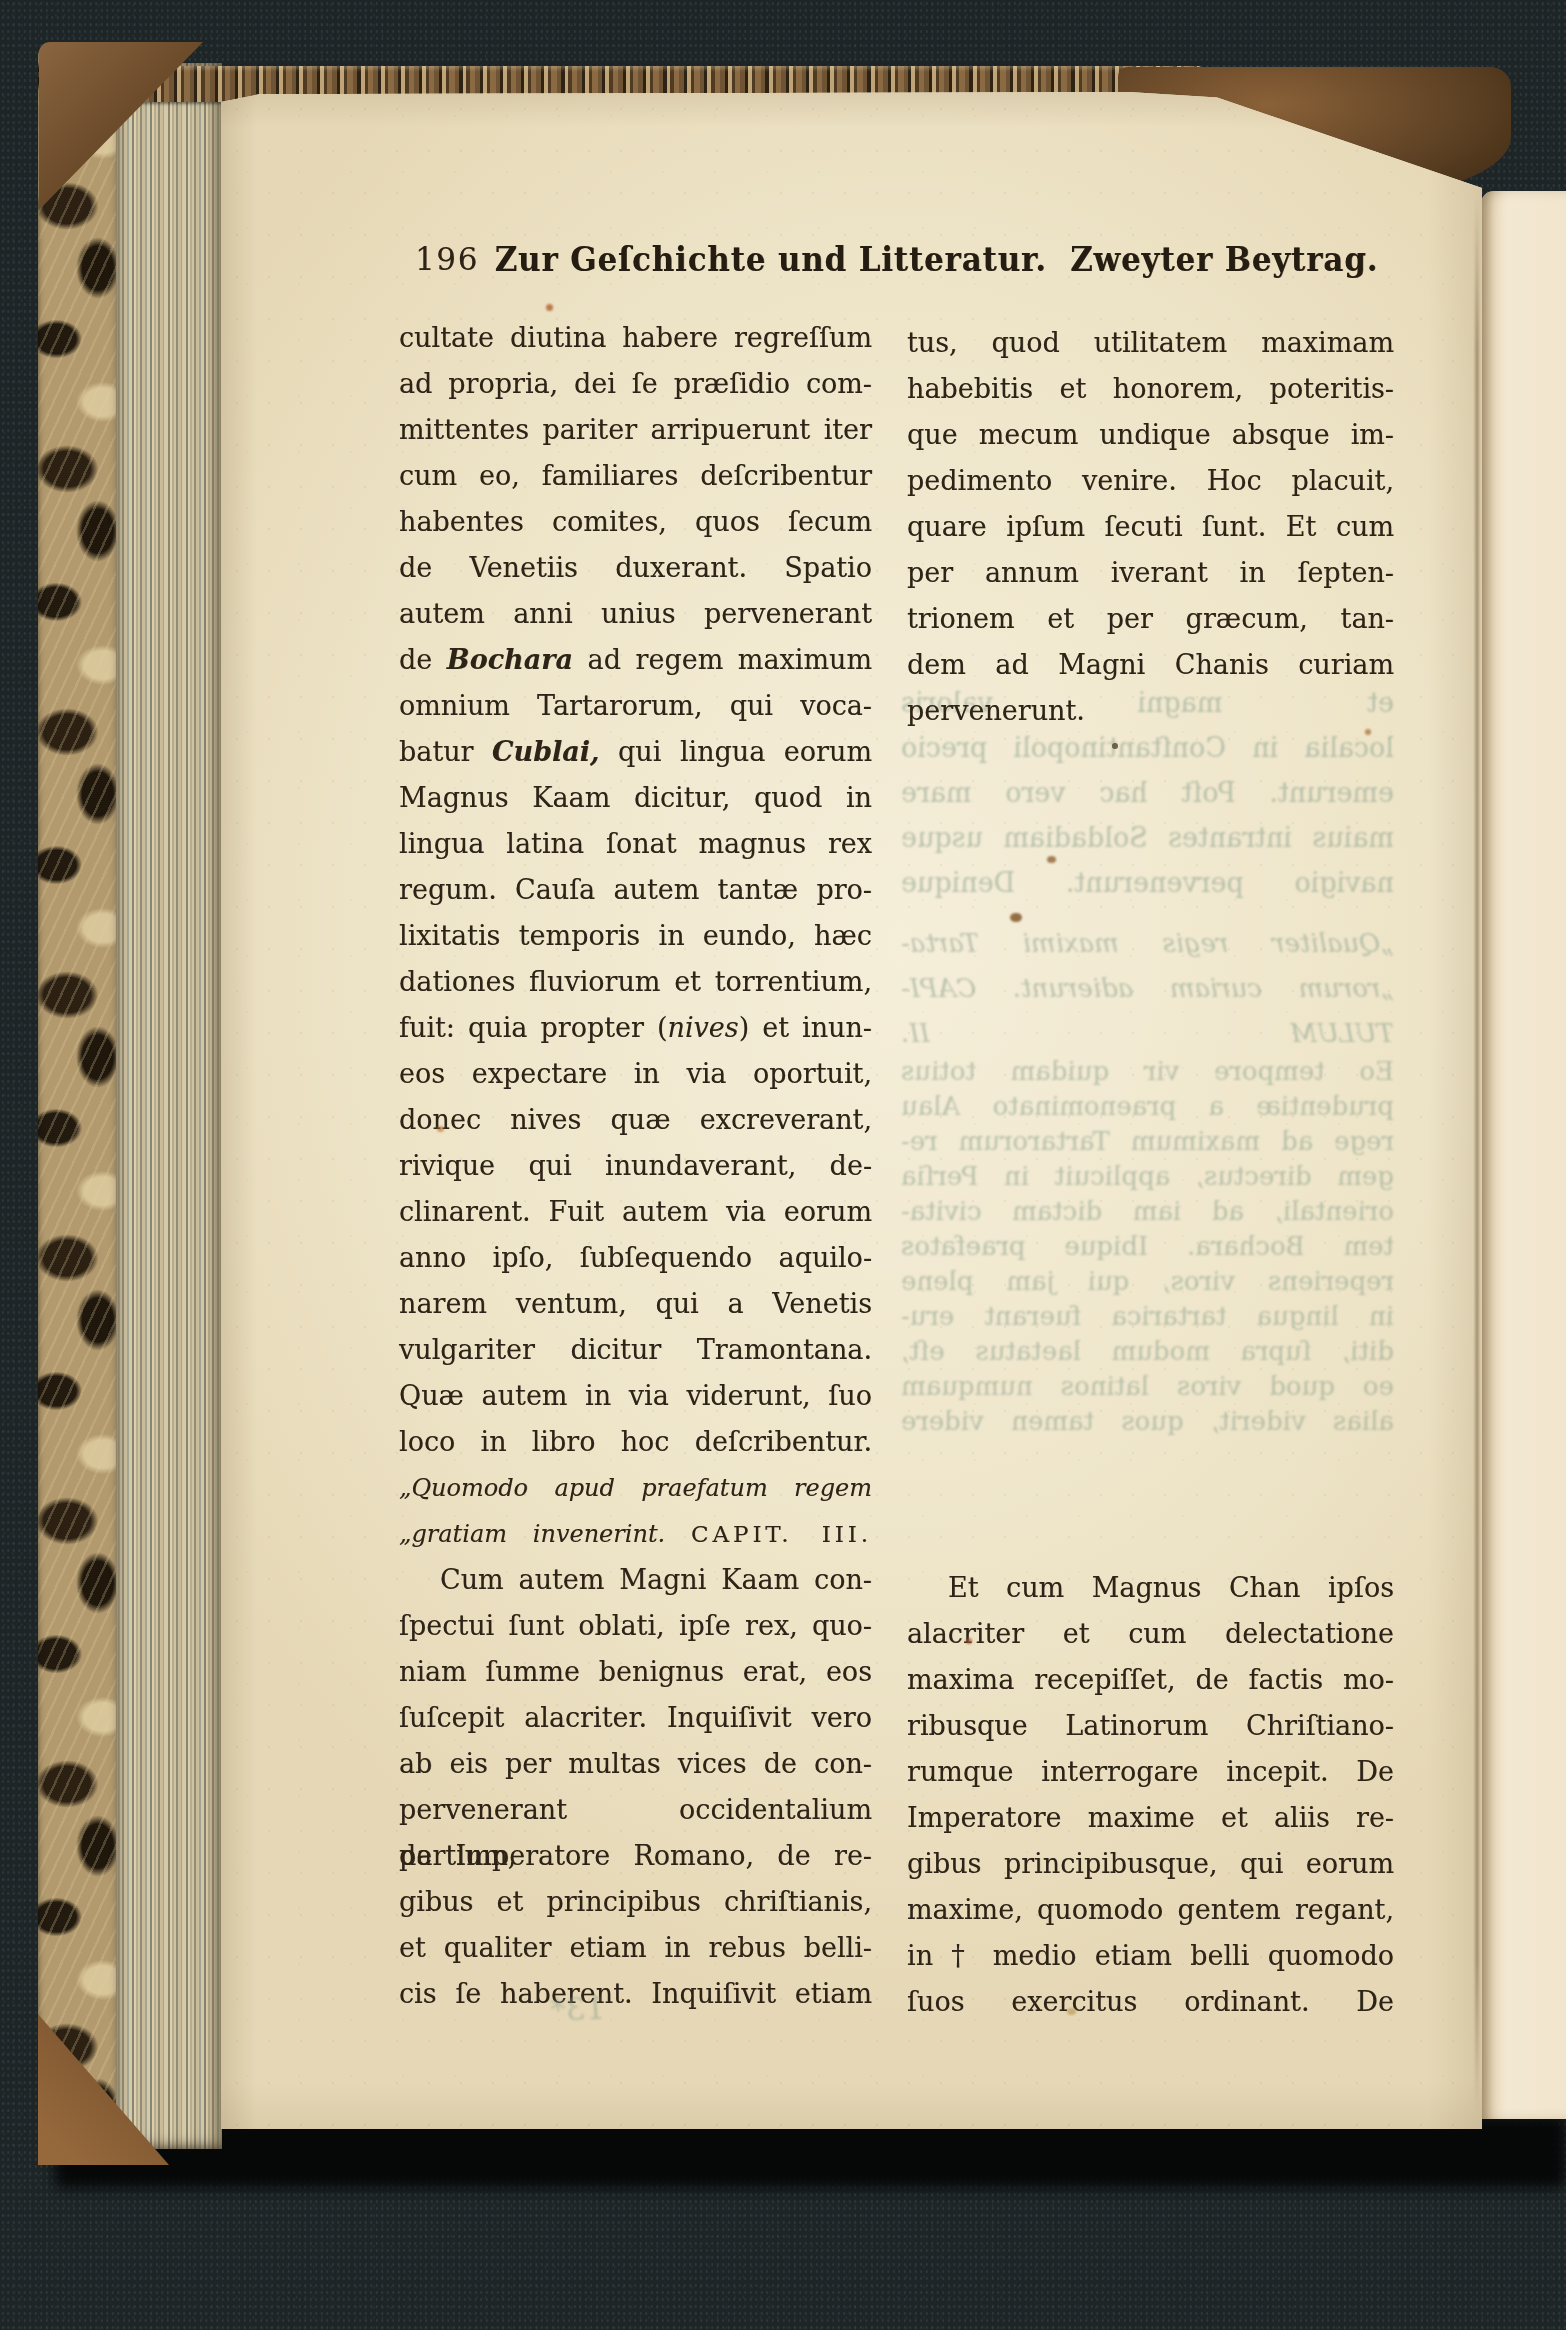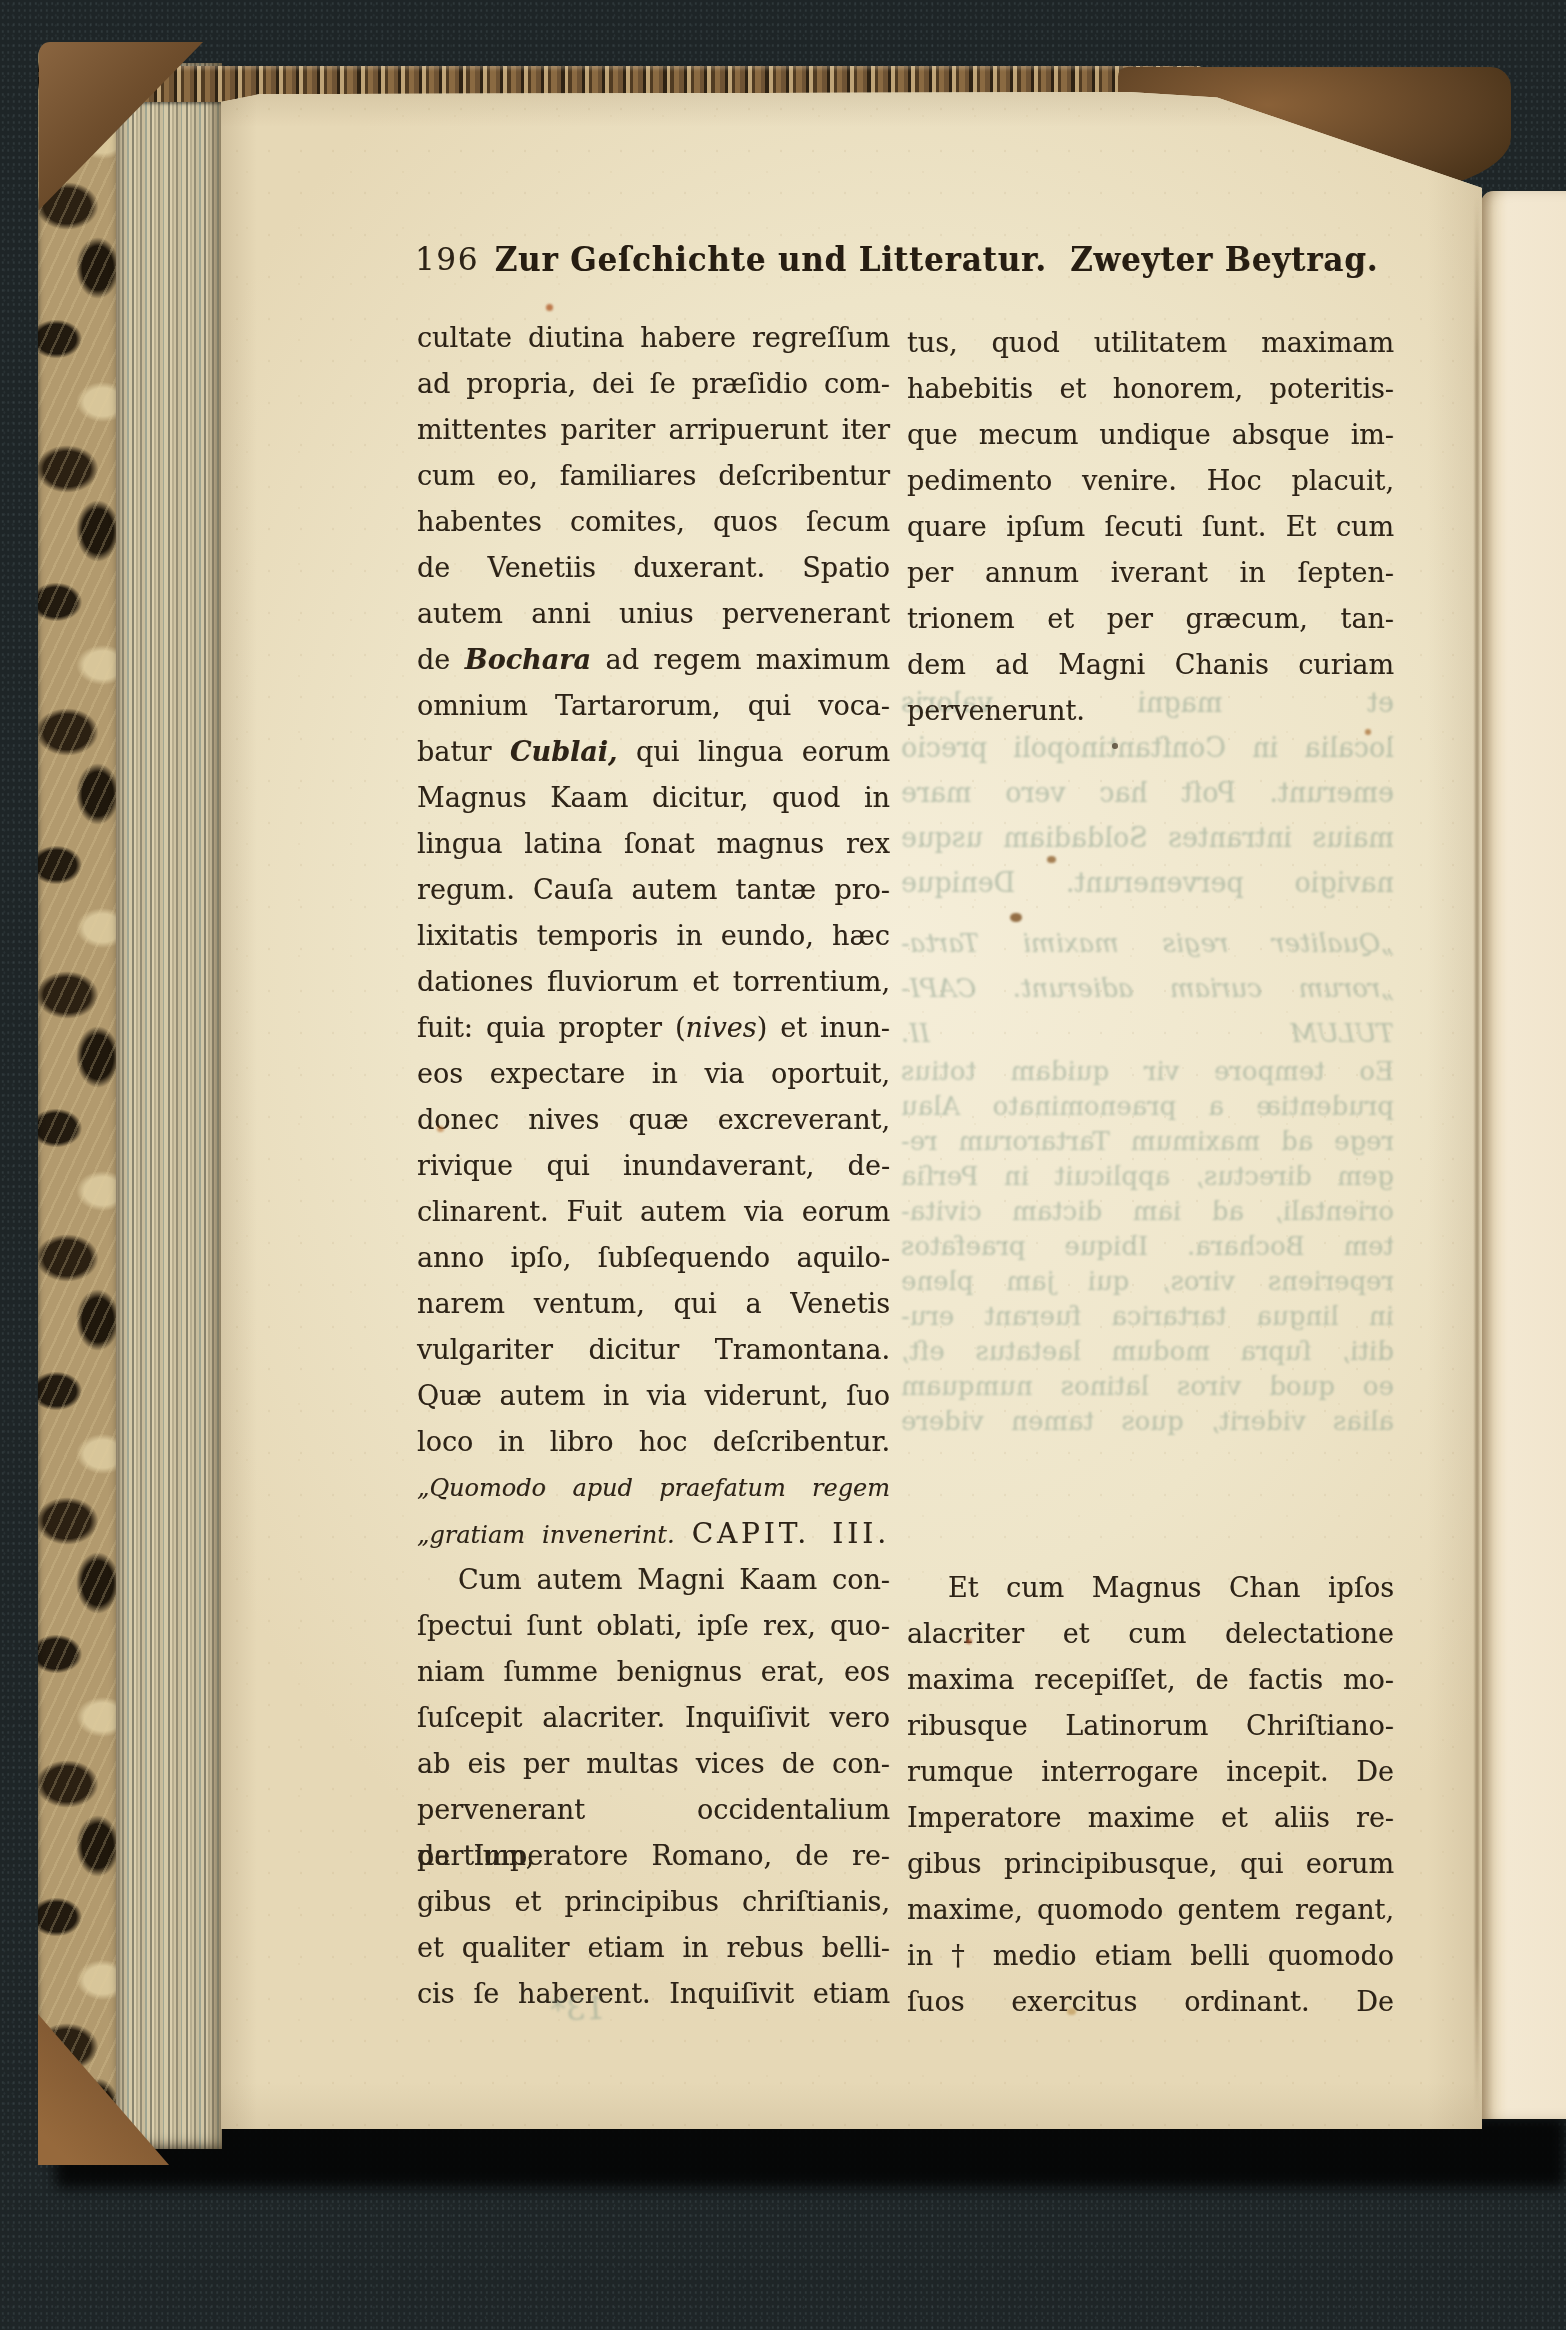--- a/index.html
+++ b/index.html
@@ -87,32 +87,32 @@
   .sheet *{position:absolute;}
   .header-row{left:194px;top:153px;width:979px;height:44px;display:flex;align-items:baseline;}
   .pgnum{position:static;font-size:31px;color:#2d2317;letter-spacing:1.6px;text-shadow:0.3px 0.3px 0.5px rgba(45,35,20,.4);}
   .htitle{
     position:static;flex:1;text-align:center;font-size:31px;font-weight:bold;color:#261d12;
     letter-spacing:0.8px;transform:scaleY(1.06);text-shadow:0.4px 0.4px 0.5px rgba(40,30,15,.45);
     white-space:nowrap;
   }
   .htitle span{position:static;}
   .col{color:#2d2317;font-size:27px;text-shadow:0.3px 0.3px 0.5px rgba(45,35,20,.35);}
-  #col-left{left:196px;top:227px;width:473px;}
+  #col-left{left:178px;top:227px;width:473px;}
   #col-rt{left:686px;top:232px;width:487px;}
   #col-rb{left:686px;top:1477px;width:487px;}
   .line{position:static;display:block;height:46px;line-height:46px;text-align:justify;text-align-last:justify;white-space:normal;overflow:visible;}
   .line span{position:static;}
   .line.leftal{text-align:left;text-align-last:left;}
   .line.indent{text-indent:41px;}
   .line.small{font-size:24px;}
   .sg-r{font-style:normal;}
   .sg-i{font-style:italic;}
   .sg-bi{font-style:italic;font-weight:bold;margin-top:28px;}
-  .sg-c{font-size:28px;letter-spacing:3.9px;}
+  .sg-c{font-size:23px;letter-spacing:3.9px;}
   
   .stblock{left:680px;top:592px;width:493px;height:885px;z-index:0;
     transform:scaleX(-1);filter:blur(1.1px);opacity:.55;color:#8ba08d;}
   .stgroup{left:0;width:493px;}
   #st-a{top:0;font-size:27px;}
   #st-b{top:241px;font-size:26px;font-style:italic;}
   #st-c{top:374px;font-size:26px;}
   .st-line{position:static;display:block;text-align:justify;text-align-last:justify;}
   #st-a .st-line{height:45px;line-height:45px;}
   #st-b .st-line{height:45px;line-height:45px;}

